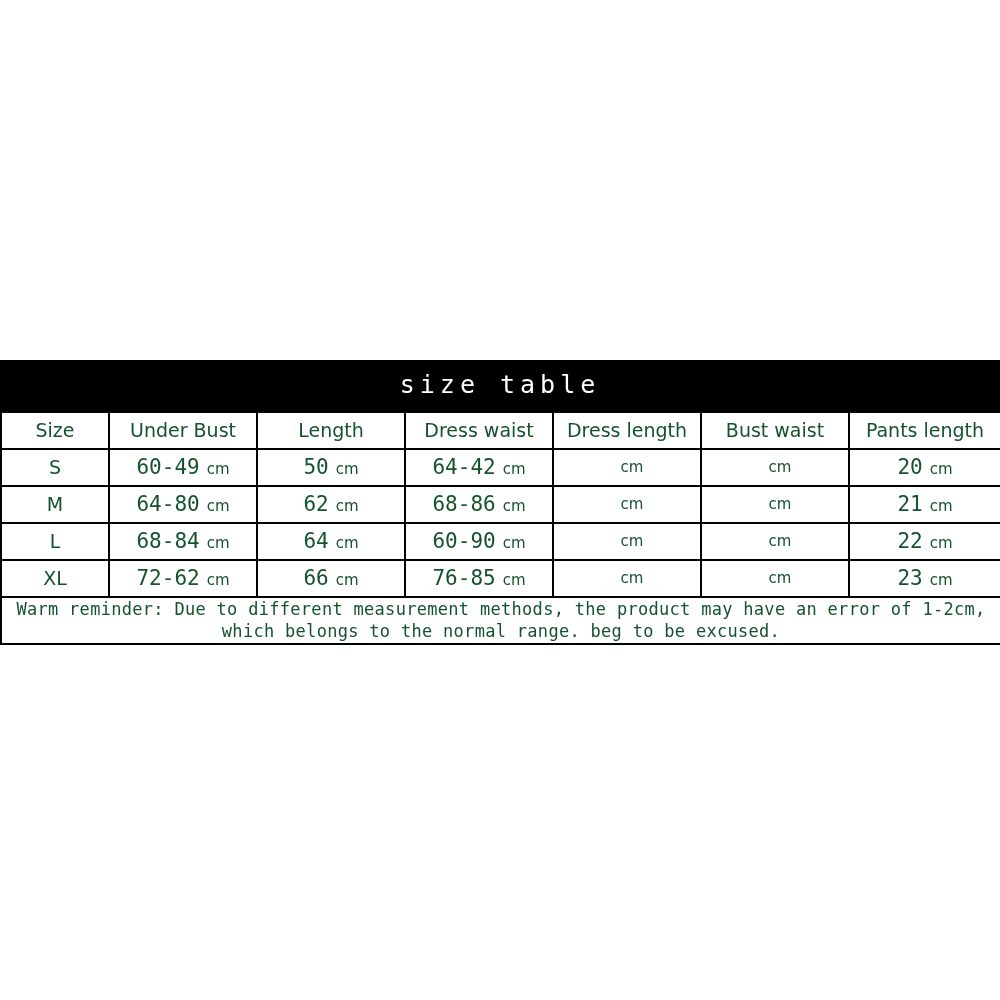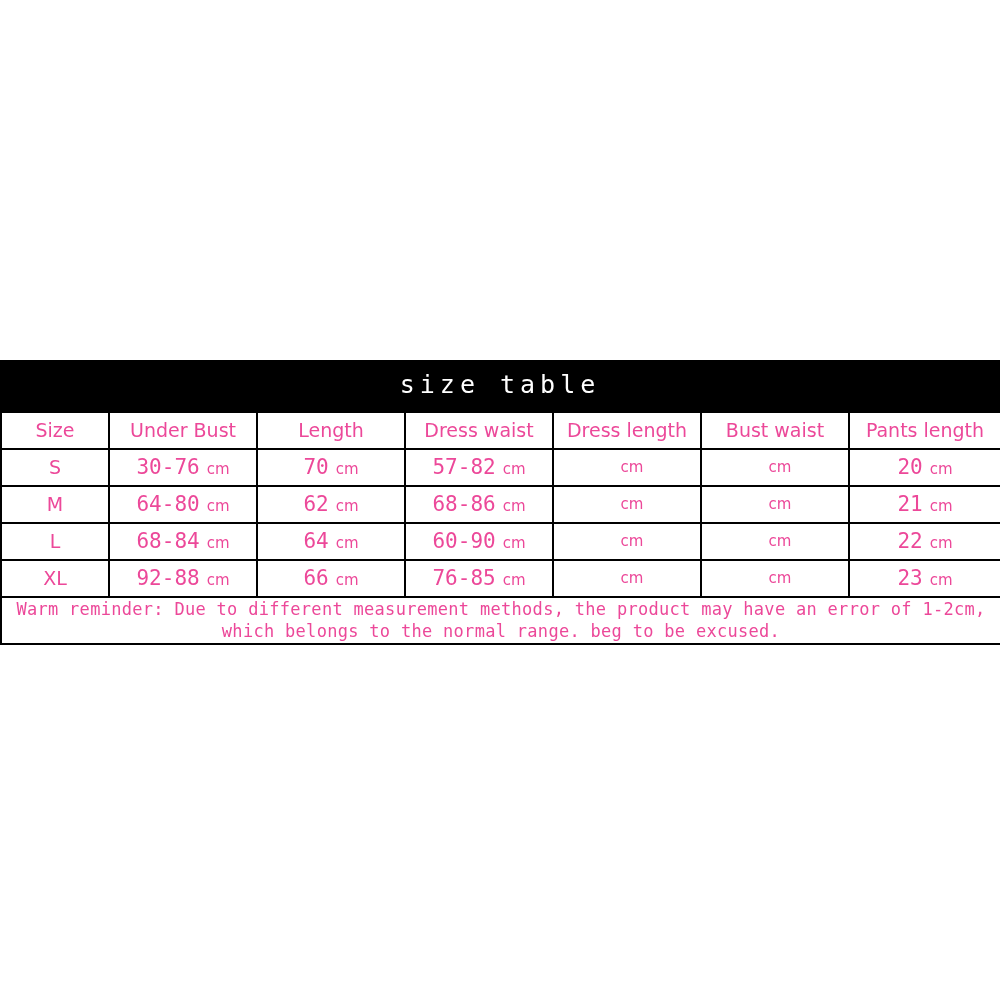--- a/index.html
+++ b/index.html
@@ -39,21 +39,21 @@
     width: 1000px;
     table-layout: fixed;
     background: #ffffff;
   }
 
   table.size-table th,
   table.size-table td {
     border: 2px solid #000000;
     text-align: center;
     vertical-align: middle;
-    color: #ec4899;
+    color: #14532d;
     background: #ffffff;
     height: 35px;
     padding: 0;
   }
 
   table.size-table thead th {
     font-family: "DejaVu Sans", sans-serif;
     font-weight: 400;
     font-size: 19px;
   }
@@ -134,23 +134,23 @@
         <th>Length</th>
         <th>Dress waist</th>
         <th>Dress length</th>
         <th>Bust waist</th>
         <th>Pants length</th>
       </tr>
     </thead>
     <tbody>
       <tr>
         <td class="size-cell">S</td>
-        <td class="value-cell"><span class="num">30-76</span><span class="unit">cm</span></td>
-        <td class="value-cell"><span class="num">70</span><span class="unit">cm</span></td>
-        <td class="value-cell"><span class="num">57-82</span><span class="unit">cm</span></td>
+        <td class="value-cell"><span class="num">60-49</span><span class="unit">cm</span></td>
+        <td class="value-cell"><span class="num">50</span><span class="unit">cm</span></td>
+        <td class="value-cell"><span class="num">64-42</span><span class="unit">cm</span></td>
         <td class="empty-cell"><span class="unit-only">cm</span></td>
         <td class="empty-cell"><span class="unit-only">cm</span></td>
         <td class="value-cell"><span class="num">20</span><span class="unit">cm</span></td>
       </tr>
       <tr>
         <td class="size-cell">M</td>
         <td class="value-cell"><span class="num">64-80</span><span class="unit">cm</span></td>
         <td class="value-cell"><span class="num">62</span><span class="unit">cm</span></td>
         <td class="value-cell"><span class="num">68-86</span><span class="unit">cm</span></td>
         <td class="empty-cell"><span class="unit-only">cm</span></td>
@@ -161,21 +161,21 @@
         <td class="size-cell">L</td>
         <td class="value-cell"><span class="num">68-84</span><span class="unit">cm</span></td>
         <td class="value-cell"><span class="num">64</span><span class="unit">cm</span></td>
         <td class="value-cell"><span class="num">60-90</span><span class="unit">cm</span></td>
         <td class="empty-cell"><span class="unit-only">cm</span></td>
         <td class="empty-cell"><span class="unit-only">cm</span></td>
         <td class="value-cell"><span class="num">22</span><span class="unit">cm</span></td>
       </tr>
       <tr>
         <td class="size-cell">XL</td>
-        <td class="value-cell"><span class="num">92-88</span><span class="unit">cm</span></td>
+        <td class="value-cell"><span class="num">72-62</span><span class="unit">cm</span></td>
         <td class="value-cell"><span class="num">66</span><span class="unit">cm</span></td>
         <td class="value-cell"><span class="num">76-85</span><span class="unit">cm</span></td>
         <td class="empty-cell"><span class="unit-only">cm</span></td>
         <td class="empty-cell"><span class="unit-only">cm</span></td>
         <td class="value-cell"><span class="num">23</span><span class="unit">cm</span></td>
       </tr>
       <tr class="note-row">
         <td colspan="7">Warm reminder: Due to different measurement methods, the product may have an error of 1-2cm, which belongs to the normal range. beg to be excused.</td>
       </tr>
     </tbody>

